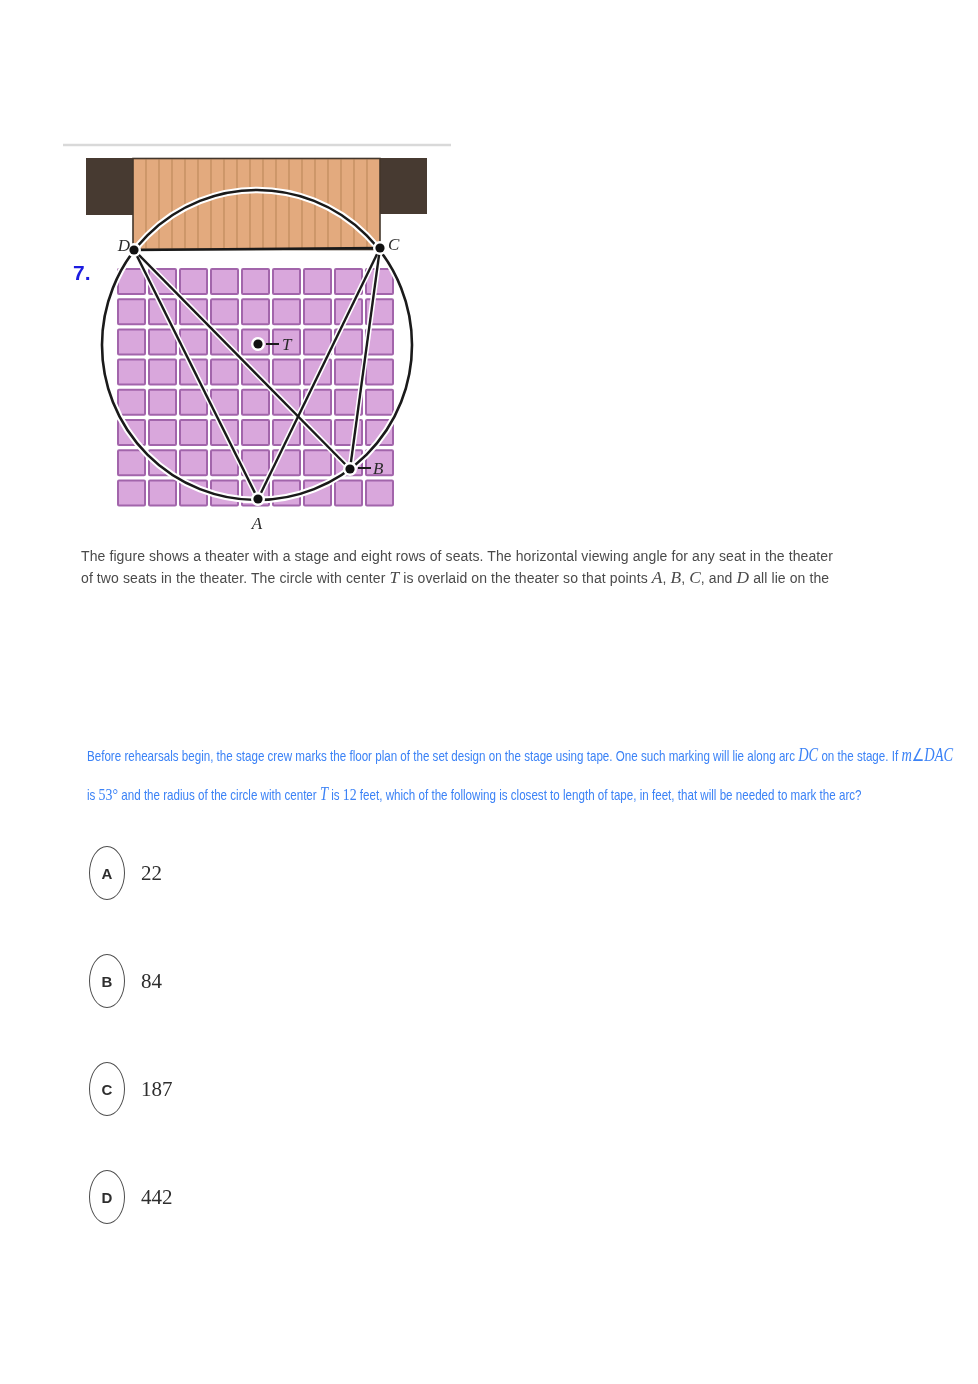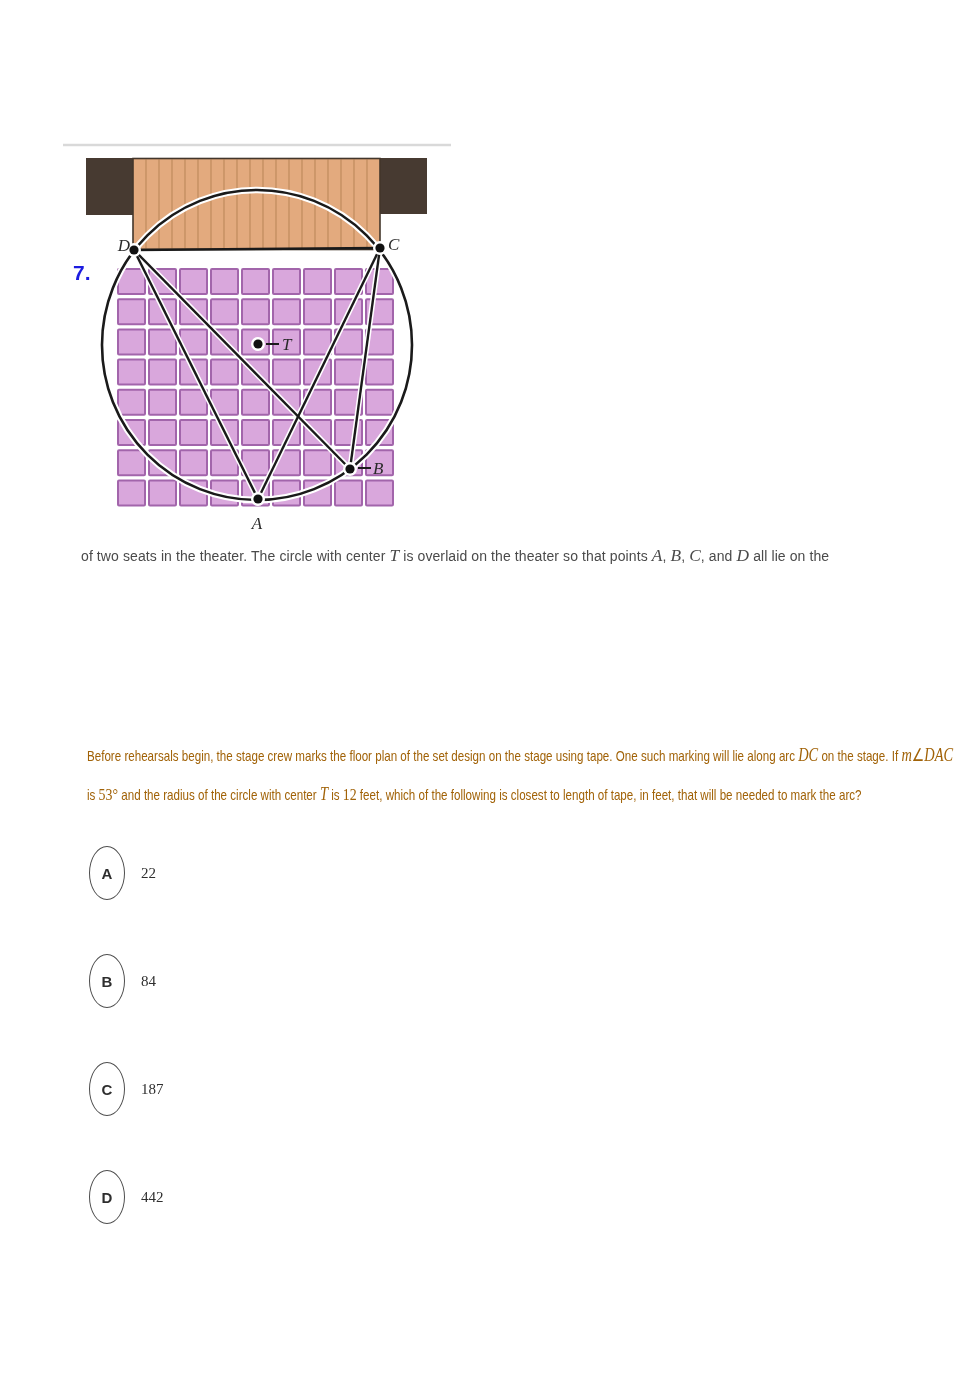--- a/index.html
+++ b/index.html
@@ -40,21 +40,21 @@
     color: #4a4a4a;
     letter-spacing: 0.1px;
   }
   #prompt {
     position: absolute;
     left: 87px;
     top: 736px;
     width: 880px;
     font-size: 14.5px;
     line-height: 38px;
-    color: #a16207;
+    color: #3b82f6;
   }
   #prompt .rich-line {
     transform: scaleX(0.8);
     transform-origin: left center;
   }
   .seg0 { }
   .seg1 {
     font-family: "Liberation Serif", serif;
     font-style: italic;
     font-size: 1.24em;
@@ -83,21 +83,21 @@
     font-weight: bold;
     font-size: 15px;
     color: #2e2e2e;
     background: #ffffff;
     cursor: pointer;
     flex: 0 0 auto;
   }
   .option-value {
     margin-left: 16px;
     font-family: "Liberation Serif", serif;
-    font-size: 15px;
+    font-size: 21px;
     color: #2e2e2e;
   }
   #option-a { top: 846px; }
   #option-b { top: 954px; }
   #option-c { top: 1062px; }
   #option-d { top: 1170px; }
   .fig-label {
     font-family: "Liberation Serif", serif;
     font-style: italic;
     font-size: 17px;
@@ -252,20 +252,21 @@
       <text x="388" y="250" text-anchor="start" class="fig-label">C</text>
       <text x="257" y="529" text-anchor="middle" class="fig-label">A</text>
       <text x="373" y="474" text-anchor="start" class="fig-label">B</text>
       <text x="282" y="350" text-anchor="start" class="fig-label">T</text>
     </svg>
   </div>
 
   <div id="question-number">7.</div>
 
   <div id="description">
+      <div class="rich-line"><span class="seg0">The figure shows a theater with a stage and eight rows of seats. The horizontal viewing angle for any seat in the theater</span></div>
       <div class="rich-line"><span class="seg0">of two seats in the theater. The circle with center </span><span class="seg1">T</span><span class="seg0"> is overlaid on the theater so that points </span><span class="seg1">A</span><span class="seg0">, </span><span class="seg1">B</span><span class="seg0">, </span><span class="seg1">C</span><span class="seg0">, and </span><span class="seg1">D</span><span class="seg0"> all lie on the</span></div>
     </div>
 
   <div id="prompt">
       <div class="rich-line"><span class="seg0">Before rehearsals begin, the stage crew marks the floor plan of the set design on the stage using tape. One such marking will lie along arc </span><span class="seg1">DC</span><span class="seg0"> on the stage. If </span><span class="seg1">m</span><span class="seg2">∠</span><span class="seg1">DAC</span></div>
       <div class="rich-line"><span class="seg0">is </span><span class="seg2">53°</span><span class="seg0"> and the radius of the circle with center </span><span class="seg1">T</span><span class="seg0"> is </span><span class="seg2">12</span><span class="seg0"> feet, which of the following is closest to length of tape, in feet, that will be needed to mark the arc?</span></div>
     </div>
 
   <div class="option" id="option-a">
     <div class="option-badge">A</div>

